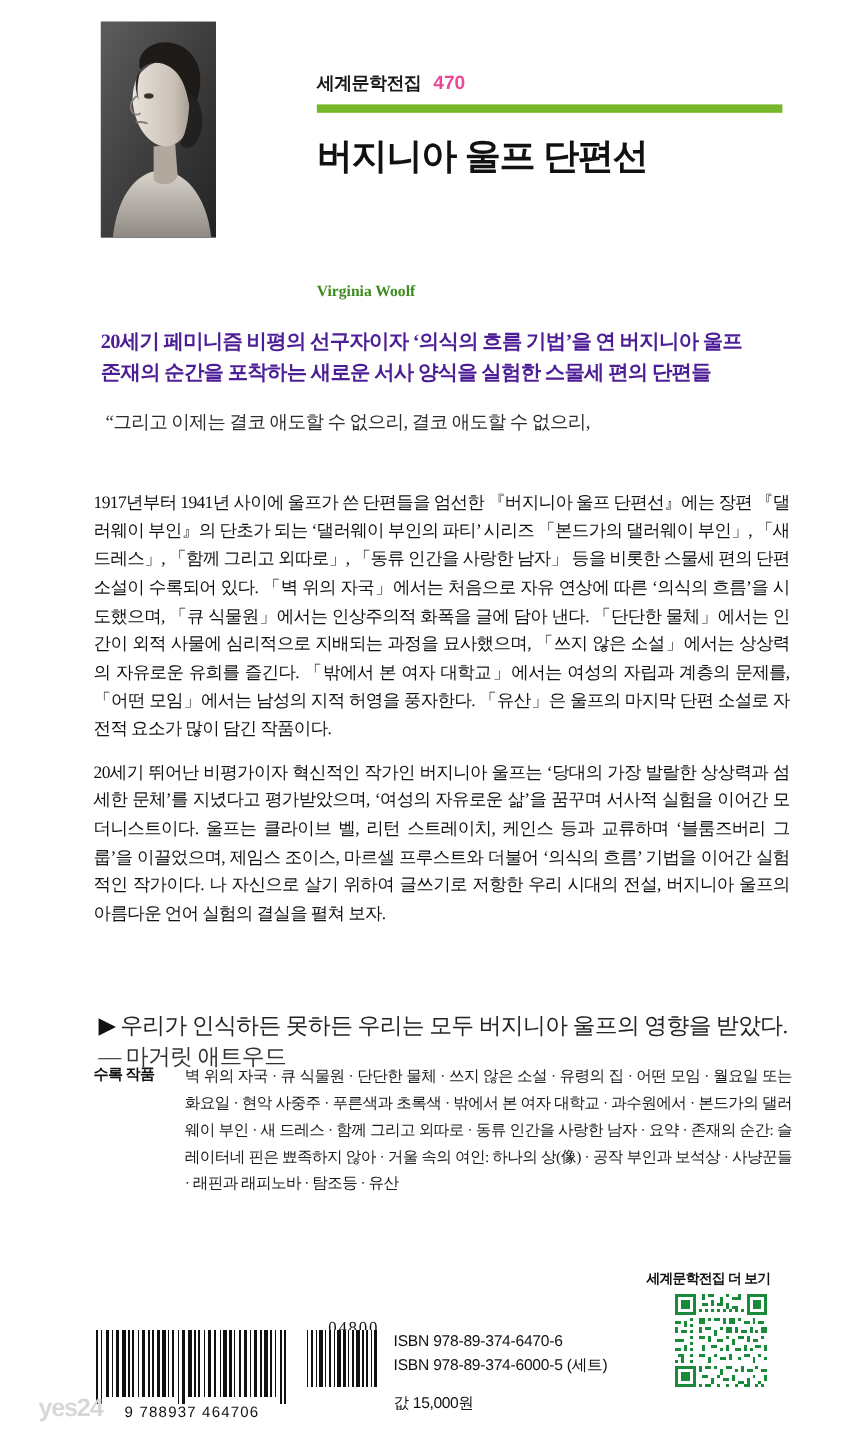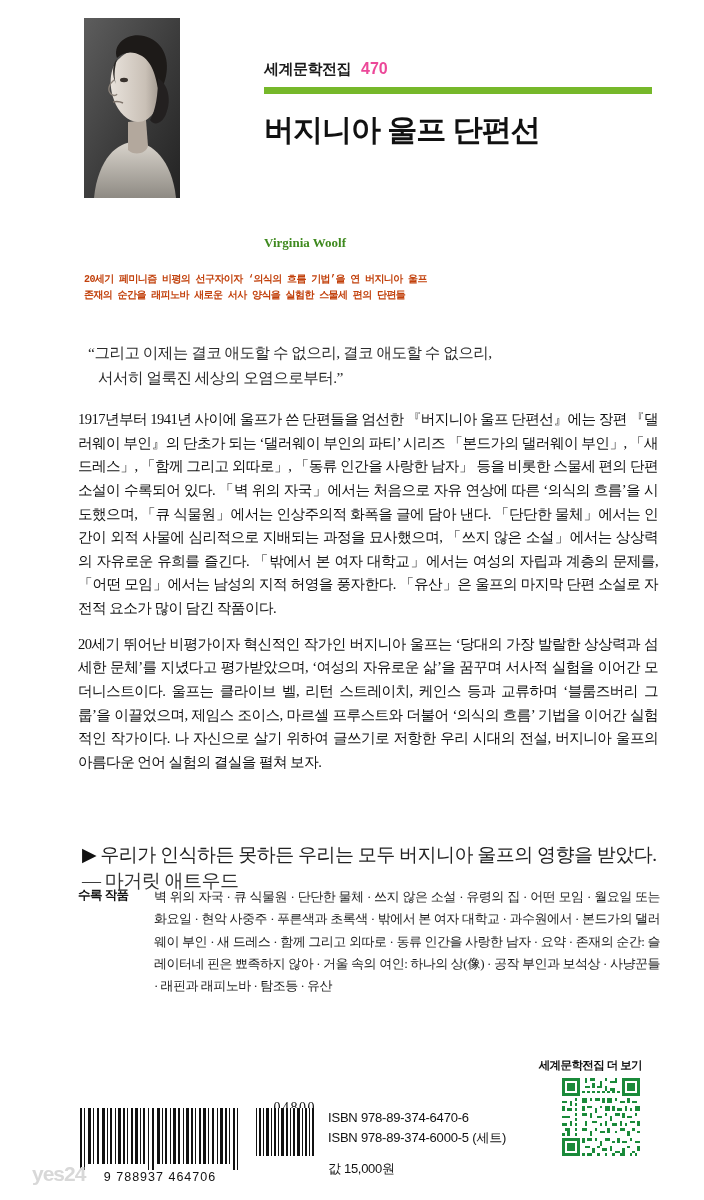--- a/index.html
+++ b/index.html
@@ -90,24 +90,24 @@
     font-weight: bold;
     color: #3f8a1f;
   }
 
   
   .tagline {
     position: absolute;
     left: 68px;
     top: 272px;
     width: 572px;
-    font-family: Liberation Mono, monospace;
-    font-size: 10px;
-    font-weight: bold;
-    color: #c2410c;
+    font-family: Liberation Serif, serif;
+    font-size: 17px;
+    font-weight: bold;
+    color: #4c1d95;
     line-height: 1.55;
     letter-spacing: -0.6px;
   }
 
   
   .quote {
     position: absolute;
     left: 72px;
     top: 340px;
     width: 566px;
@@ -314,26 +314,25 @@
       <path d="M29 84 C33 83 37 84 39 85" stroke="#7e736a" stroke-width="1.4" fill="none"></path>
 
       <path d="M33 40 C28 26 44 14 60 18 C78 22 86 40 82 58 C80 68 76 74 74 70 C72 62 70 46 58 38 C48 32 39 34 33 40 Z" fill="#1d1a18"></path>
       <path d="M74 60 C84 66 88 82 82 96 C78 106 70 108 66 102 C72 92 74 76 74 60 Z" fill="#232020"></path>
       <path d="M33 41 C30 52 30 60 32 66 C28 58 28 46 33 41 Z" fill="#2a2724"></path>
     </svg>
   </div>
 
   <div class="tagline">
     <div>20세기 페미니즘 비평의 선구자이자 ‘의식의 흐름 기법’을 연 버지니아 울프</div>
-    <div>존재의 순간을 래피노바 새로운 서사 양식을 실험한 스물세 편의 단편들</div>
+    <div>존재의 순간을 포착하는 새로운 서사 양식을 실험한 스물세 편의 단편들</div>
   </div>
 
   <div class="quote">
     <span>“그리고 이제는 결코 애도할 수 없으리, 결코 애도할 수 없으리,</span>
-    <span class="l2">서서히 얼룩진 세상의 오염으로부터.”</span>
   </div>
 
   <div class="body-copy">
     <p>1917년부터 1941년 사이에 울프가 쓴 단편들을 엄선한 『버지니아 울프 단편선』에는 장편 『댈러웨이 부인』의 단초가 되는 ‘댈러웨이 부인의 파티’ 시리즈 「본드가의 댈러웨이 부인」, 「새 드레스」, 「함께 그리고 외따로」, 「동류 인간을 사랑한 남자」 등을 비롯한 스물세 편의 단편 소설이 수록되어 있다. 「벽 위의 자국」에서는 처음으로 자유 연상에 따른 ‘의식의 흐름’을 시도했으며, 「큐 식물원」에서는 인상주의적 화폭을 글에 담아 낸다. 「단단한 물체」에서는 인간이 외적 사물에 심리적으로 지배되는 과정을 묘사했으며, 「쓰지 않은 소설」에서는 상상력의 자유로운 유희를 즐긴다. 「밖에서 본 여자 대학교」에서는 여성의 자립과 계층의 문제를, 「어떤 모임」에서는 남성의 지적 허영을 풍자한다. 「유산」은 울프의 마지막 단편 소설로 자전적 요소가 많이 담긴 작품이다.</p>
     <p>20세기 뛰어난 비평가이자 혁신적인 작가인 버지니아 울프는 ‘당대의 가장 발랄한 상상력과 섬세한 문체’를 지녔다고 평가받았으며, ‘여성의 자유로운 삶’을 꿈꾸며 서사적 실험을 이어간 모더니스트이다. 울프는 클라이브 벨, 리턴 스트레이치, 케인스 등과 교류하며 ‘블룸즈버리 그룹’을 이끌었으며, 제임스 조이스, 마르셀 프루스트와 더불어 ‘의식의 흐름’ 기법을 이어간 실험적인 작가이다. 나 자신으로 살기 위하여 글쓰기로 저항한 우리 시대의 전설, 버지니아 울프의 아름다운 언어 실험의 결실을 펼쳐 보자.</p>
   </div>
 
   <div class="blurb">
     <span class="tri">▶</span><span>우리가 인식하든 못하든 우리는 모두 버지니아 울프의 영향을 받았다.</span>
     <span class="attrib">— 마거릿 애트우드</span>

